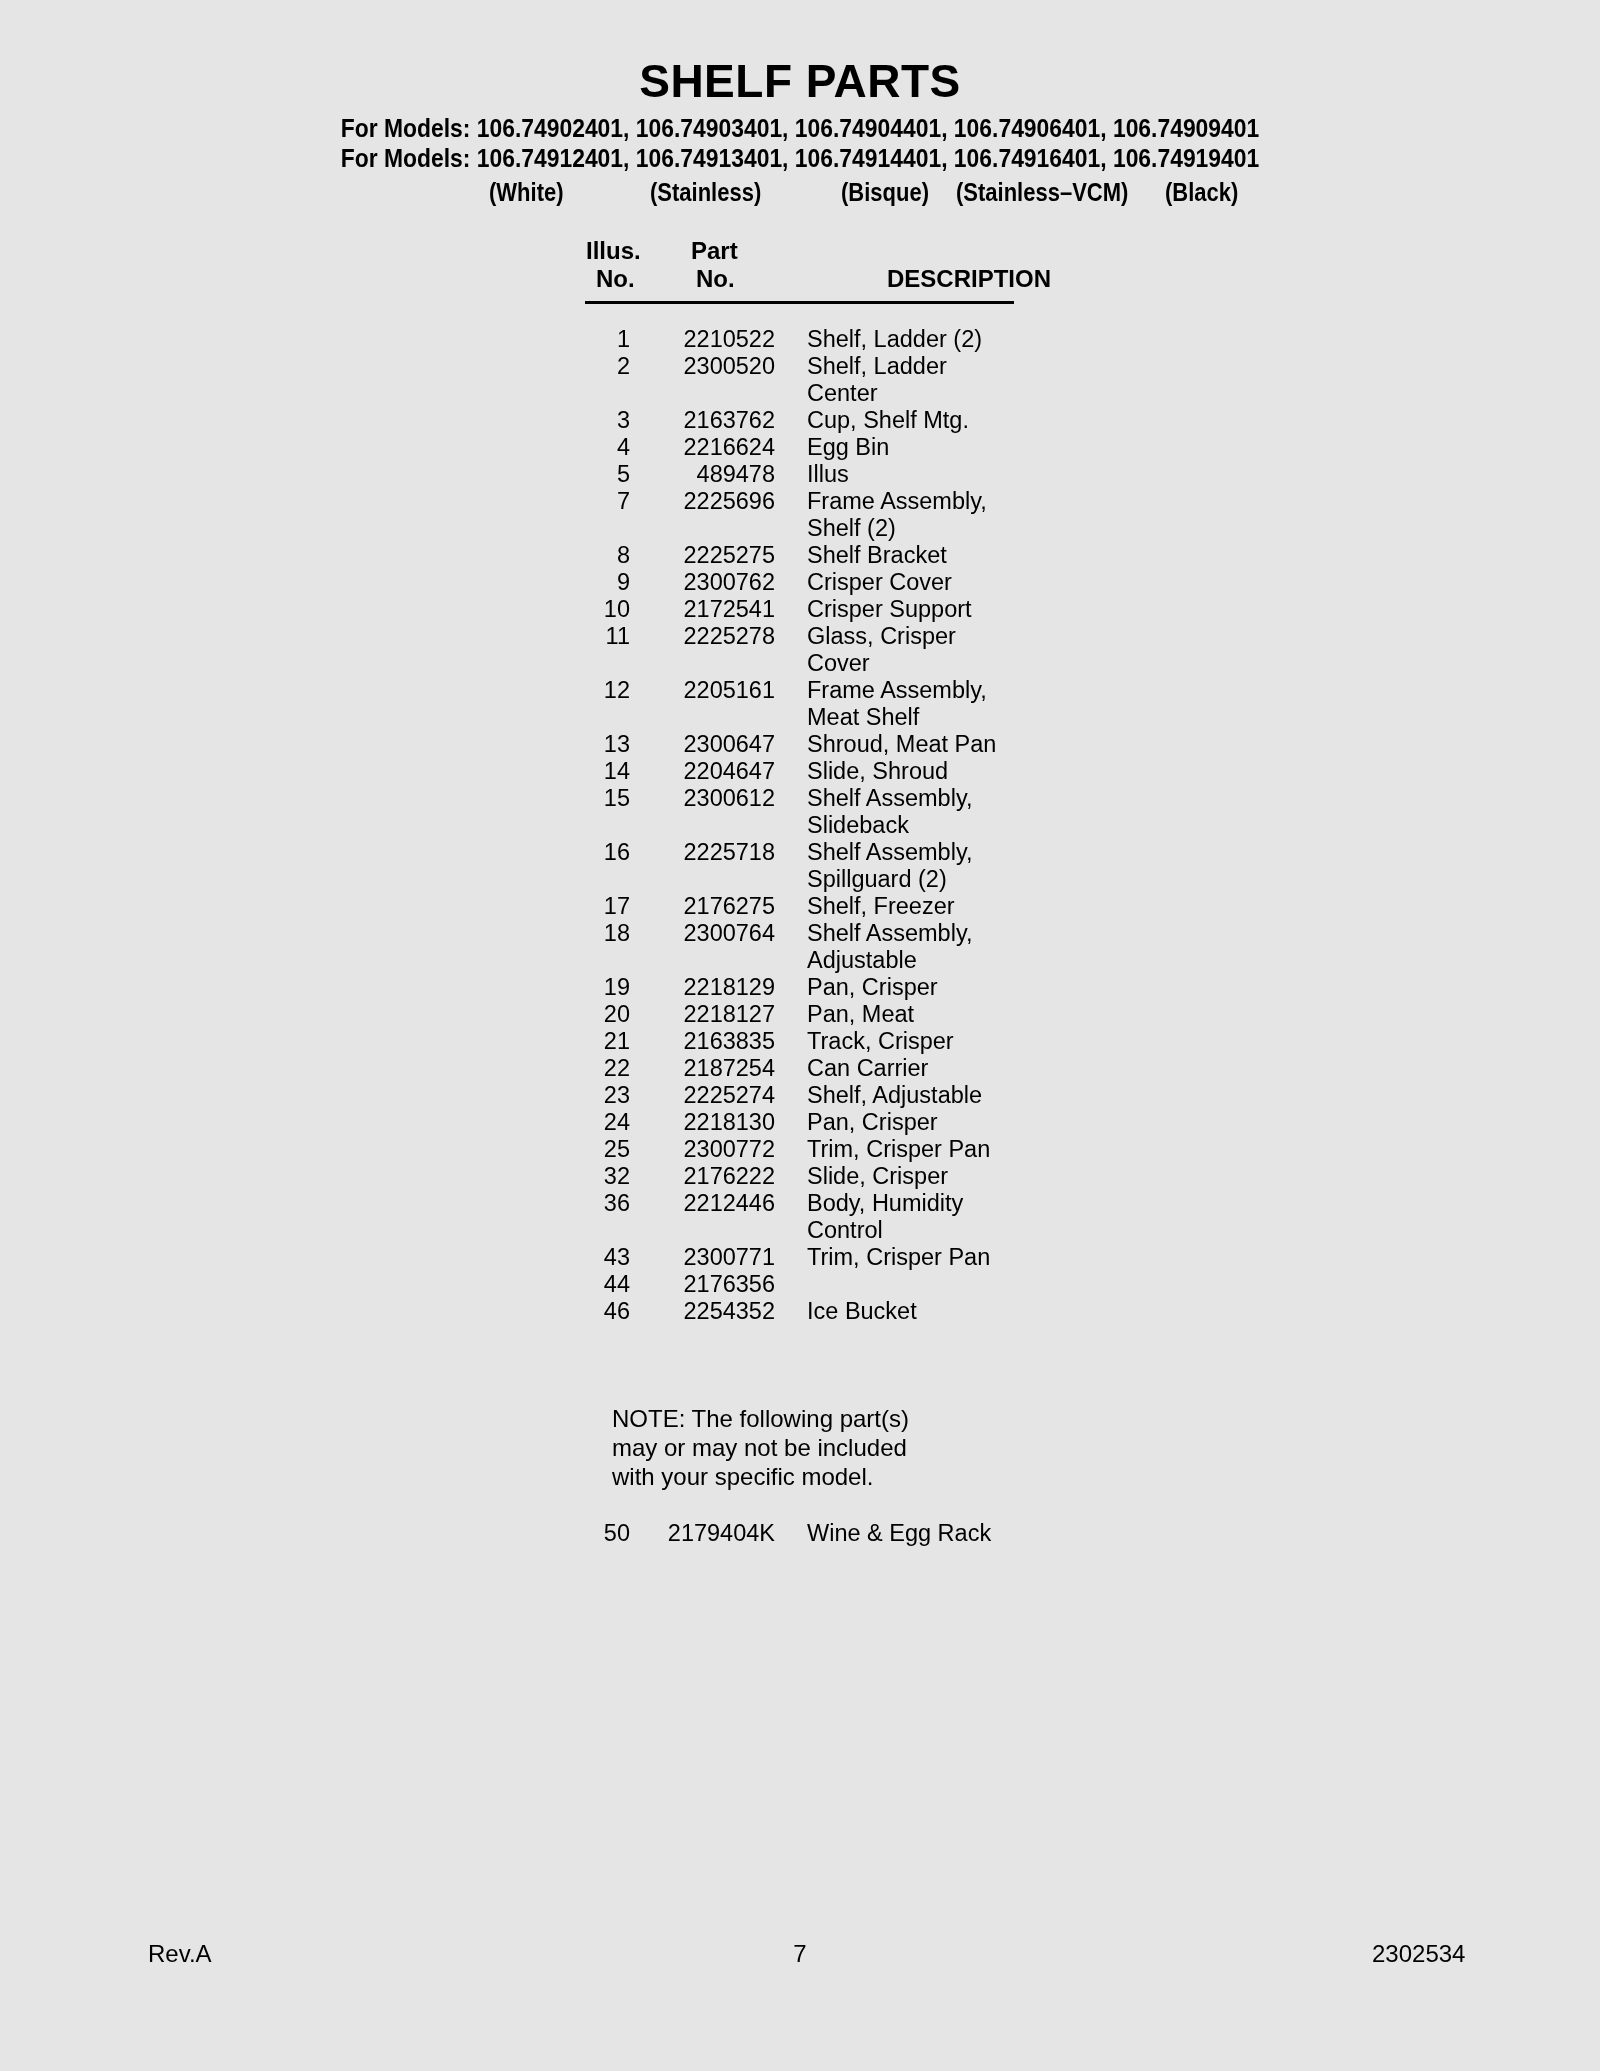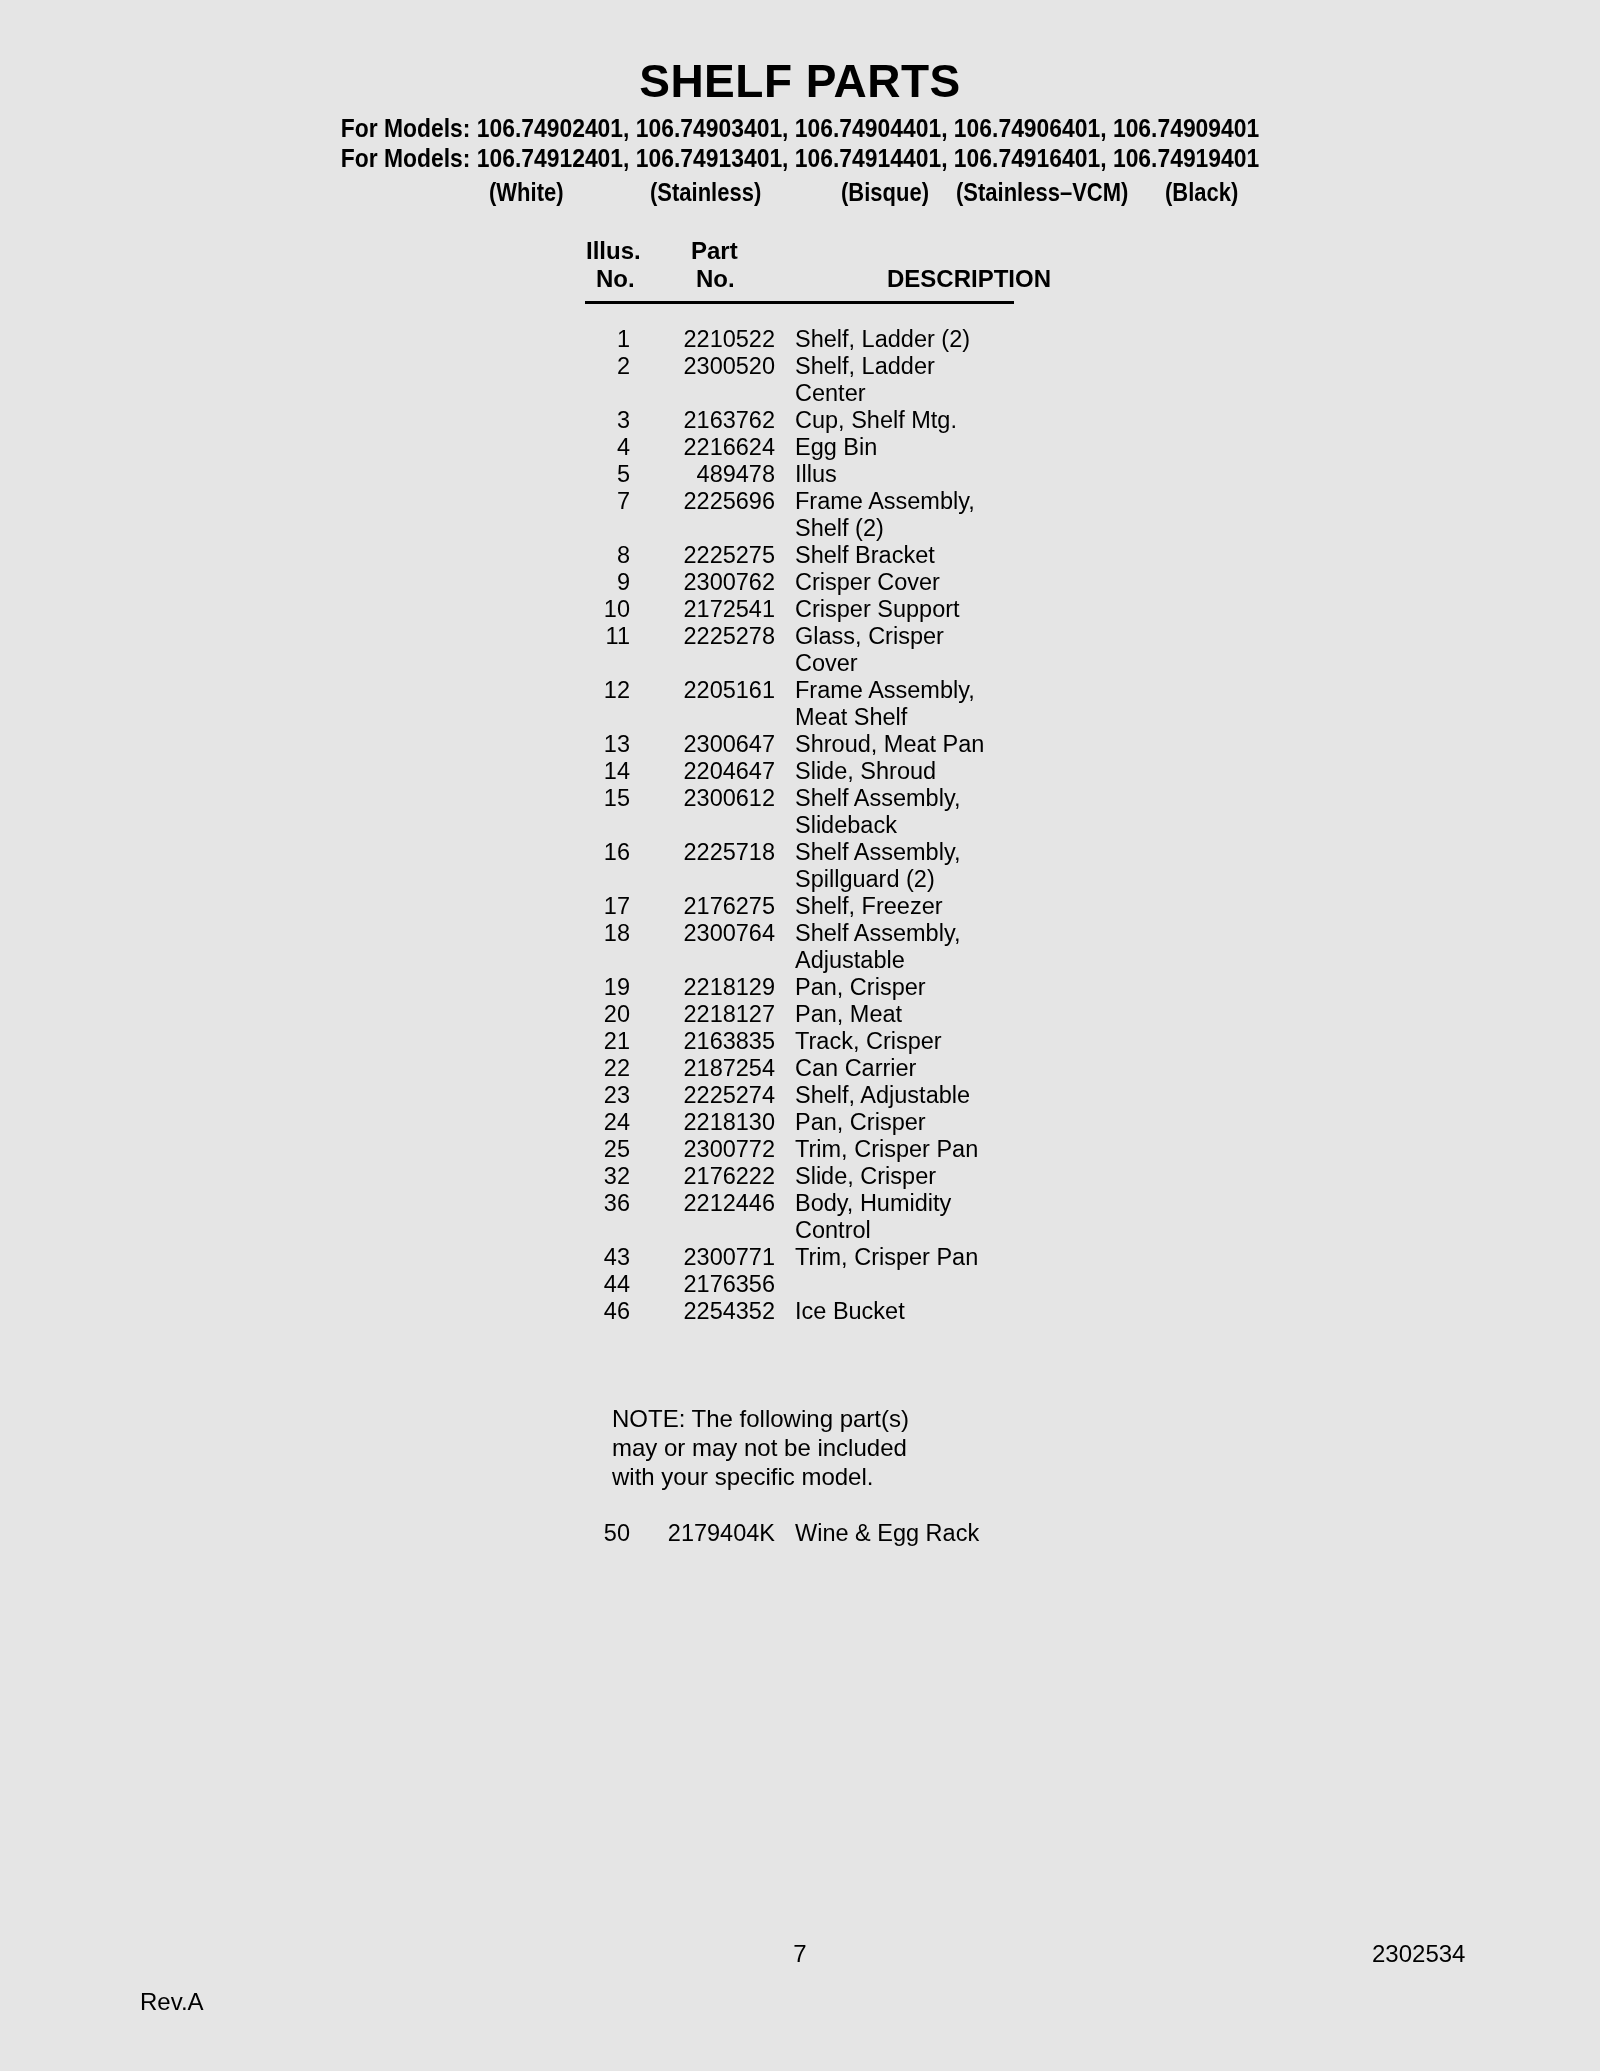--- a/index.html
+++ b/index.html
@@ -39,31 +39,31 @@
   .h-part2{left:696px;top:265px;}
   .h-desc{left:855px;top:265px;margin-left:32px;}
   .rule{position:absolute;left:585px;top:301px;width:429px;height:3px;background:#000;}
   .tbody{
     position:absolute;left:0;top:326px;width:1600px;
     font-size:23.5px;line-height:27px;
   }
   .prow{white-space:nowrap;}
   .c1{display:inline-block;width:630px;text-align:right;vertical-align:top;}
   .c2{display:inline-block;width:145px;text-align:right;vertical-align:top;}
-  .c3{display:inline-block;margin-left:20px;width:520px;text-align:left;vertical-align:top;white-space:normal;}
+  .c3{display:inline-block;margin-left:32px;width:520px;text-align:left;vertical-align:top;white-space:normal;}
   .note{
     position:absolute;left:612px;top:1404px;
     font-size:24px;line-height:29px;
   }
   .optrow{
     position:absolute;left:0;top:1520px;width:1600px;
     font-size:23.5px;line-height:27px;
   }
   .footer span{position:absolute;font-size:24px;top:1940px;}
-  .f-rev{left:140px;margin-top:48px;}
+  .f-rev{left:148px;}
   .f-page{left:0;width:100%;text-align:center;}
   .f-doc{left:1372px;}
 </style>
 </head>
 <body>
 
 <div class="page">
 
   <div class="title">SHELF PARTS</div>
 

